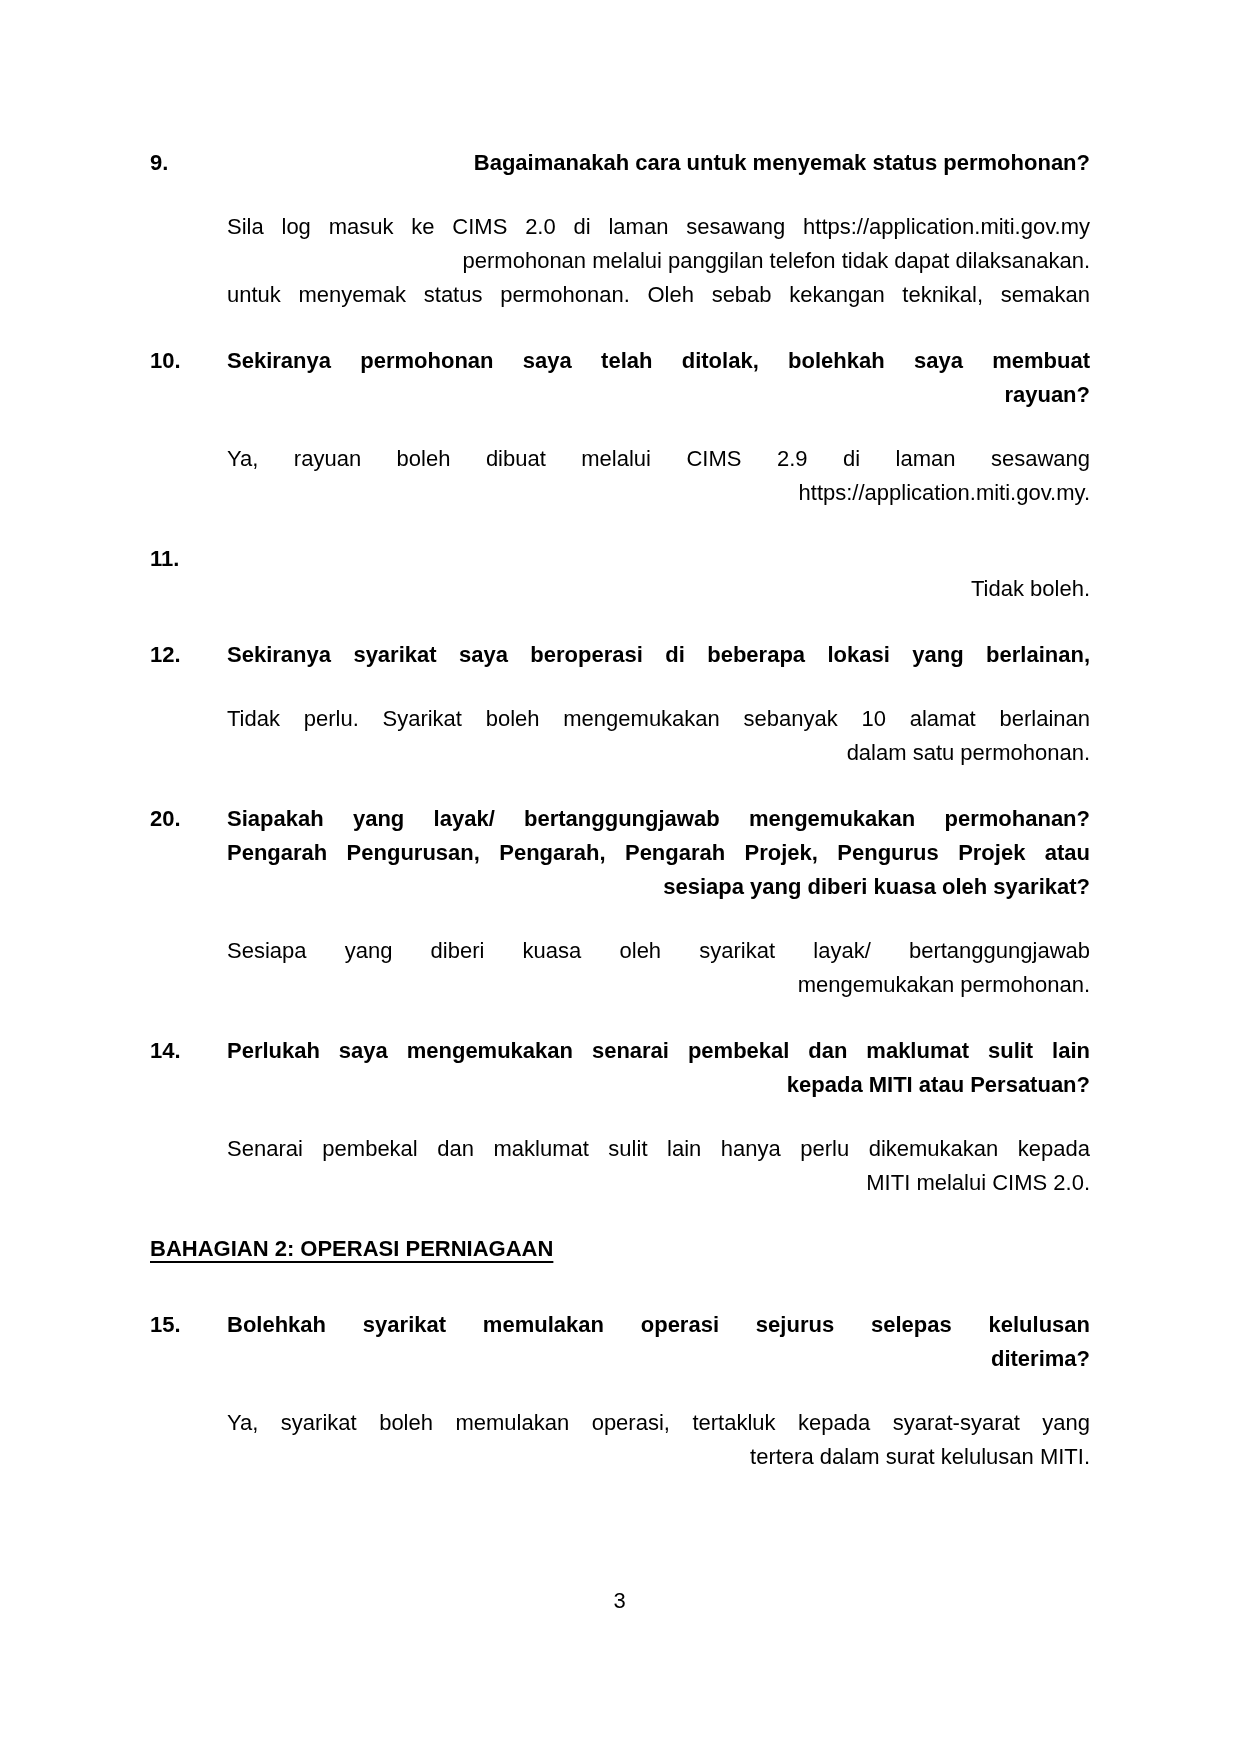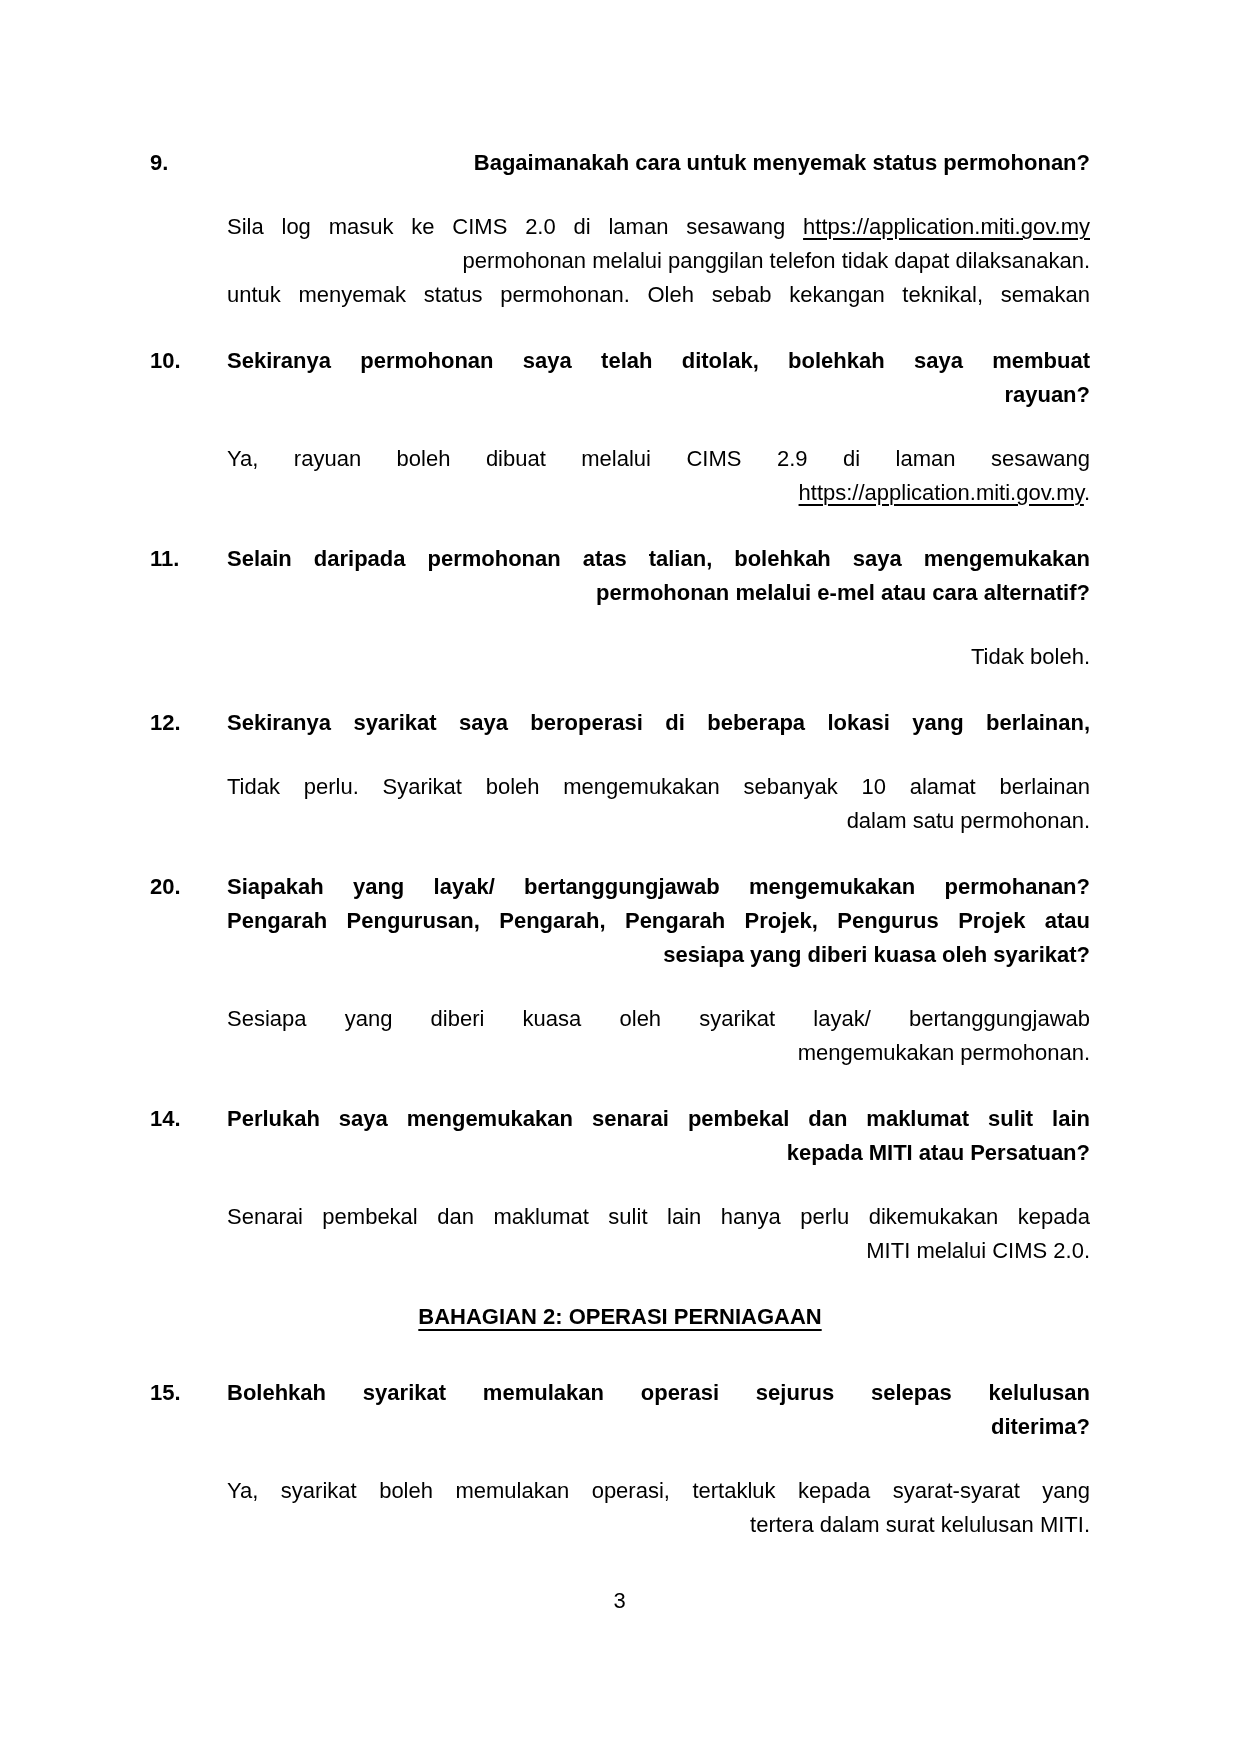--- a/index.html
+++ b/index.html
@@ -30,31 +30,29 @@
   .qa { flex: 1 1 auto; min-width: 0; }
   .question { font-weight: bold; }
   .answer { margin-top: 30px; font-weight: normal; }
   .line { text-align: right; }
   .line.fill {
     text-align: justify;
     text-align-last: justify;
   }
   .doclink {
     color: inherit;
-    text-decoration: underline;
     text-decoration-thickness: 2px;
     text-underline-offset: 4px;
   }
   .section-heading {
     font-weight: bold;
     text-decoration: underline;
     text-decoration-thickness: 2px;
     text-underline-offset: 5px;
     margin: 0 0 42px 0;
-    text-align: center;
   }
   .page-number {
     position: absolute;
     top: 1584px;
     left: 0;
     right: 0;
     text-align: center;
   }
 </style>
 </head>
@@ -87,24 +85,20 @@
         <div class="answer">
           <div class="line fill">Ya, rayuan boleh dibuat melalui CIMS 2.9 di laman sesawang</div>
           <div class="line"><a class="doclink">https://application.miti.gov.my</a><span>.</span></div>
         </div>
       </div>
     </div>
 
     <div class="item">
       <div class="num">11.</div>
       <div class="qa">
-        <div class="question">
-          <div class="line fill">Selain daripada permohonan atas talian, bolehkah saya mengemukakan</div>
-          <div class="line">permohonan melalui e-mel atau cara alternatif?</div>
-        </div>
         <div class="answer">
           <div class="line">Tidak boleh.</div>
         </div>
       </div>
     </div>
 
     <div class="item">
       <div class="num">12.</div>
       <div class="qa">
         <div class="question">

